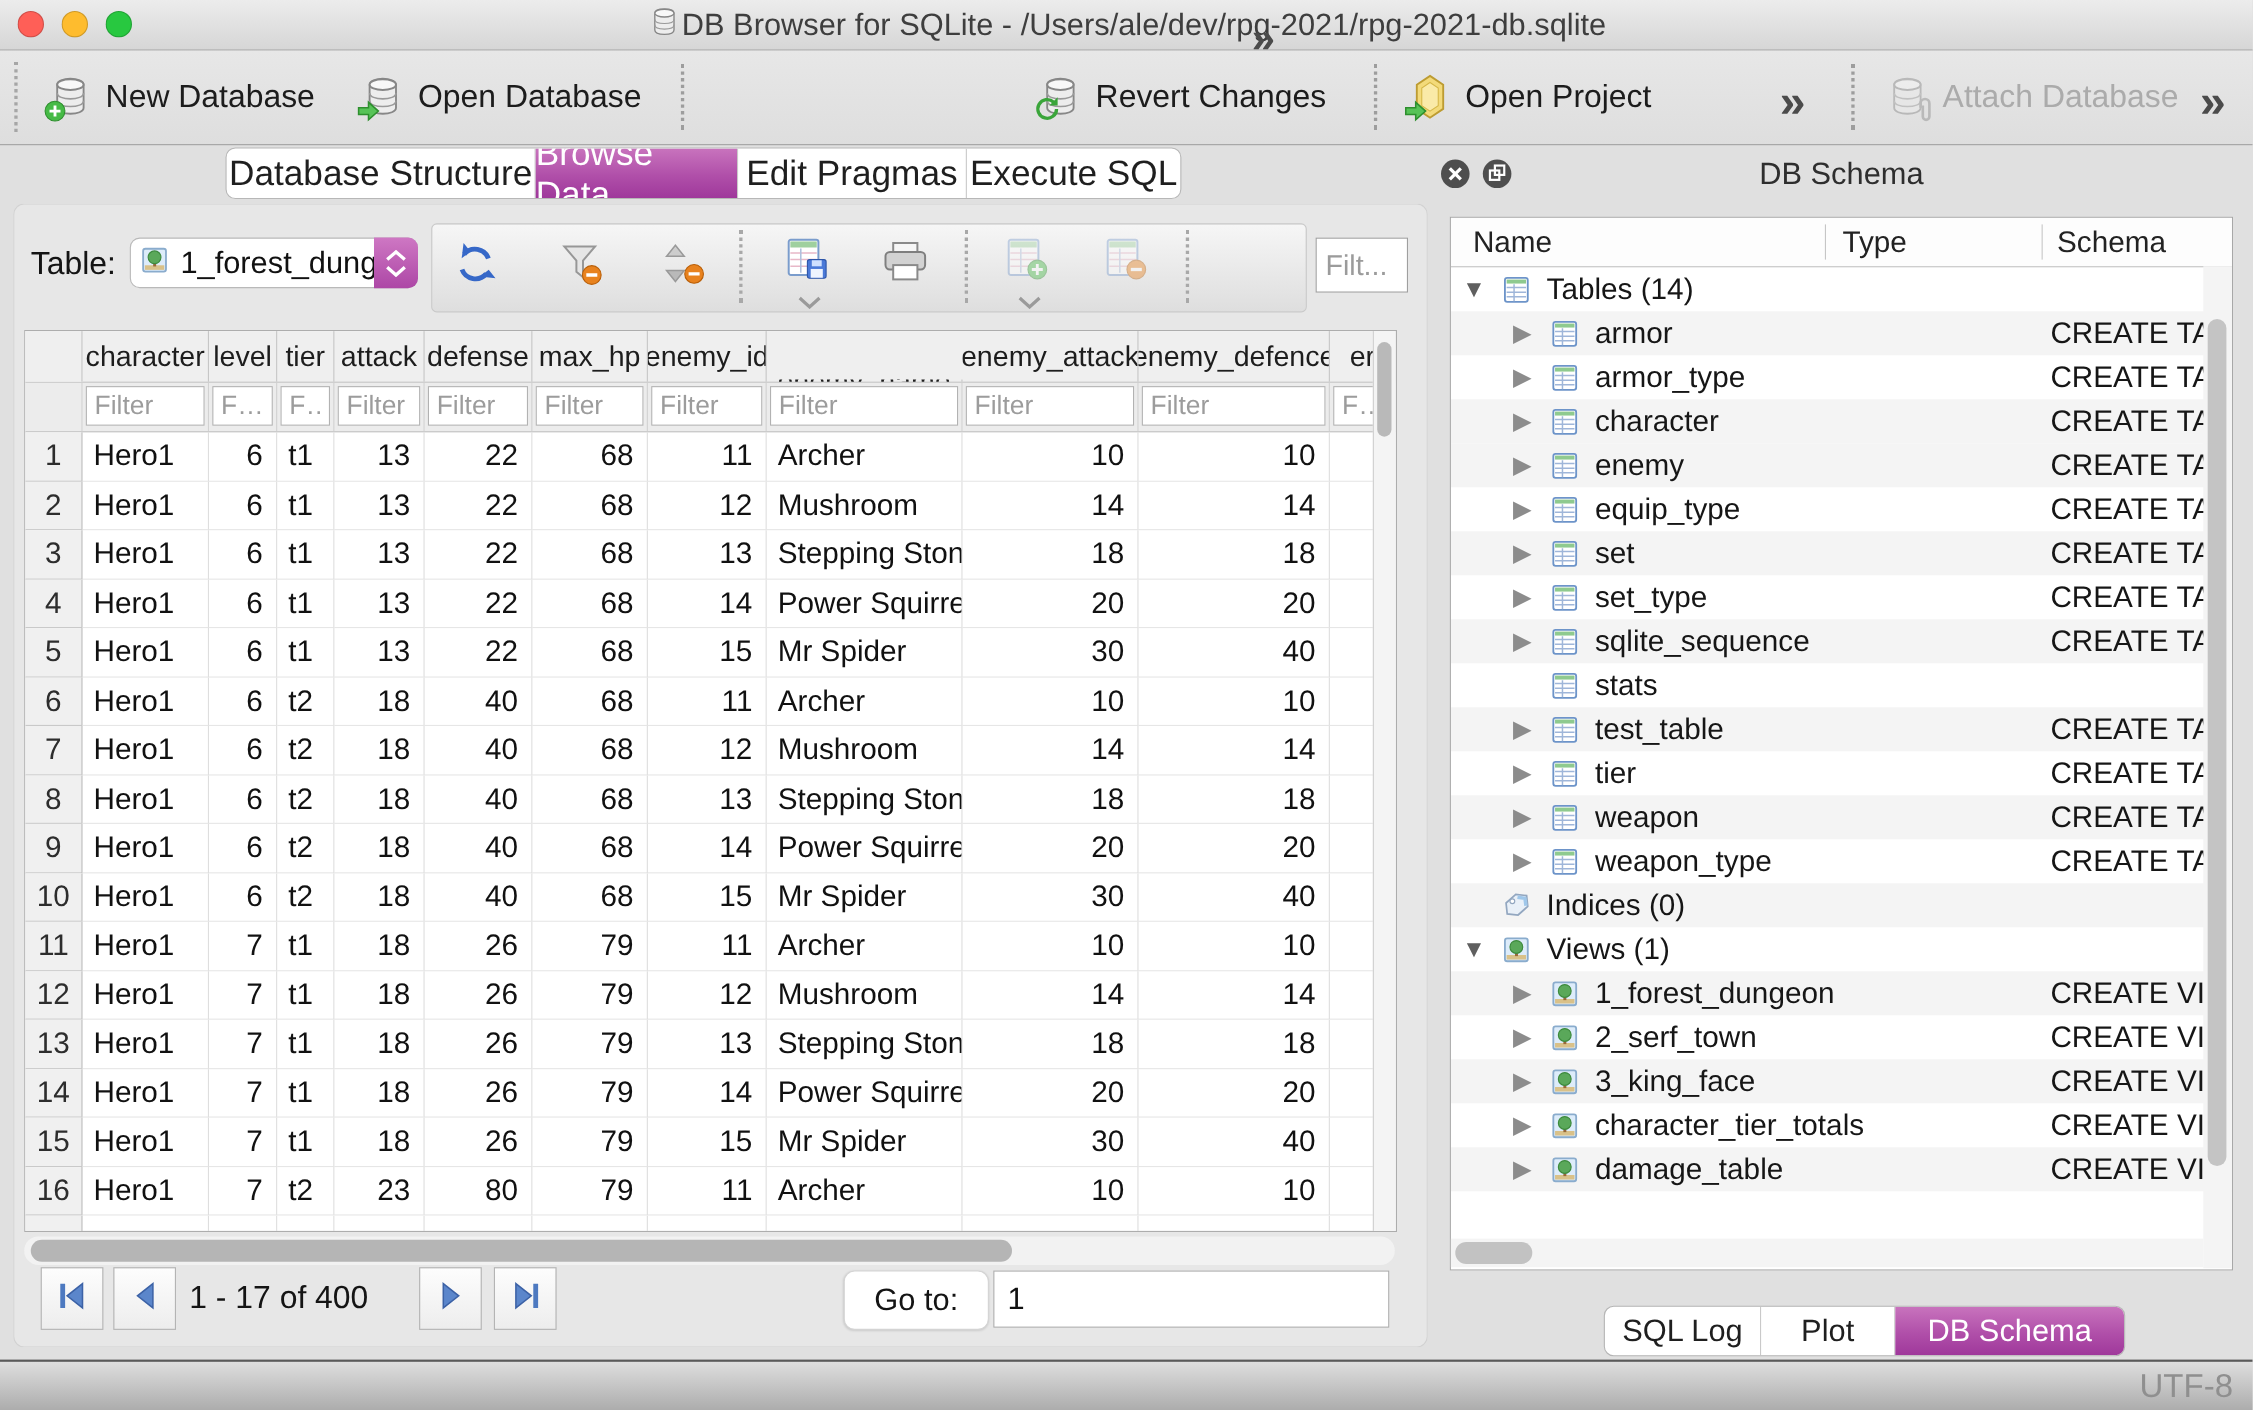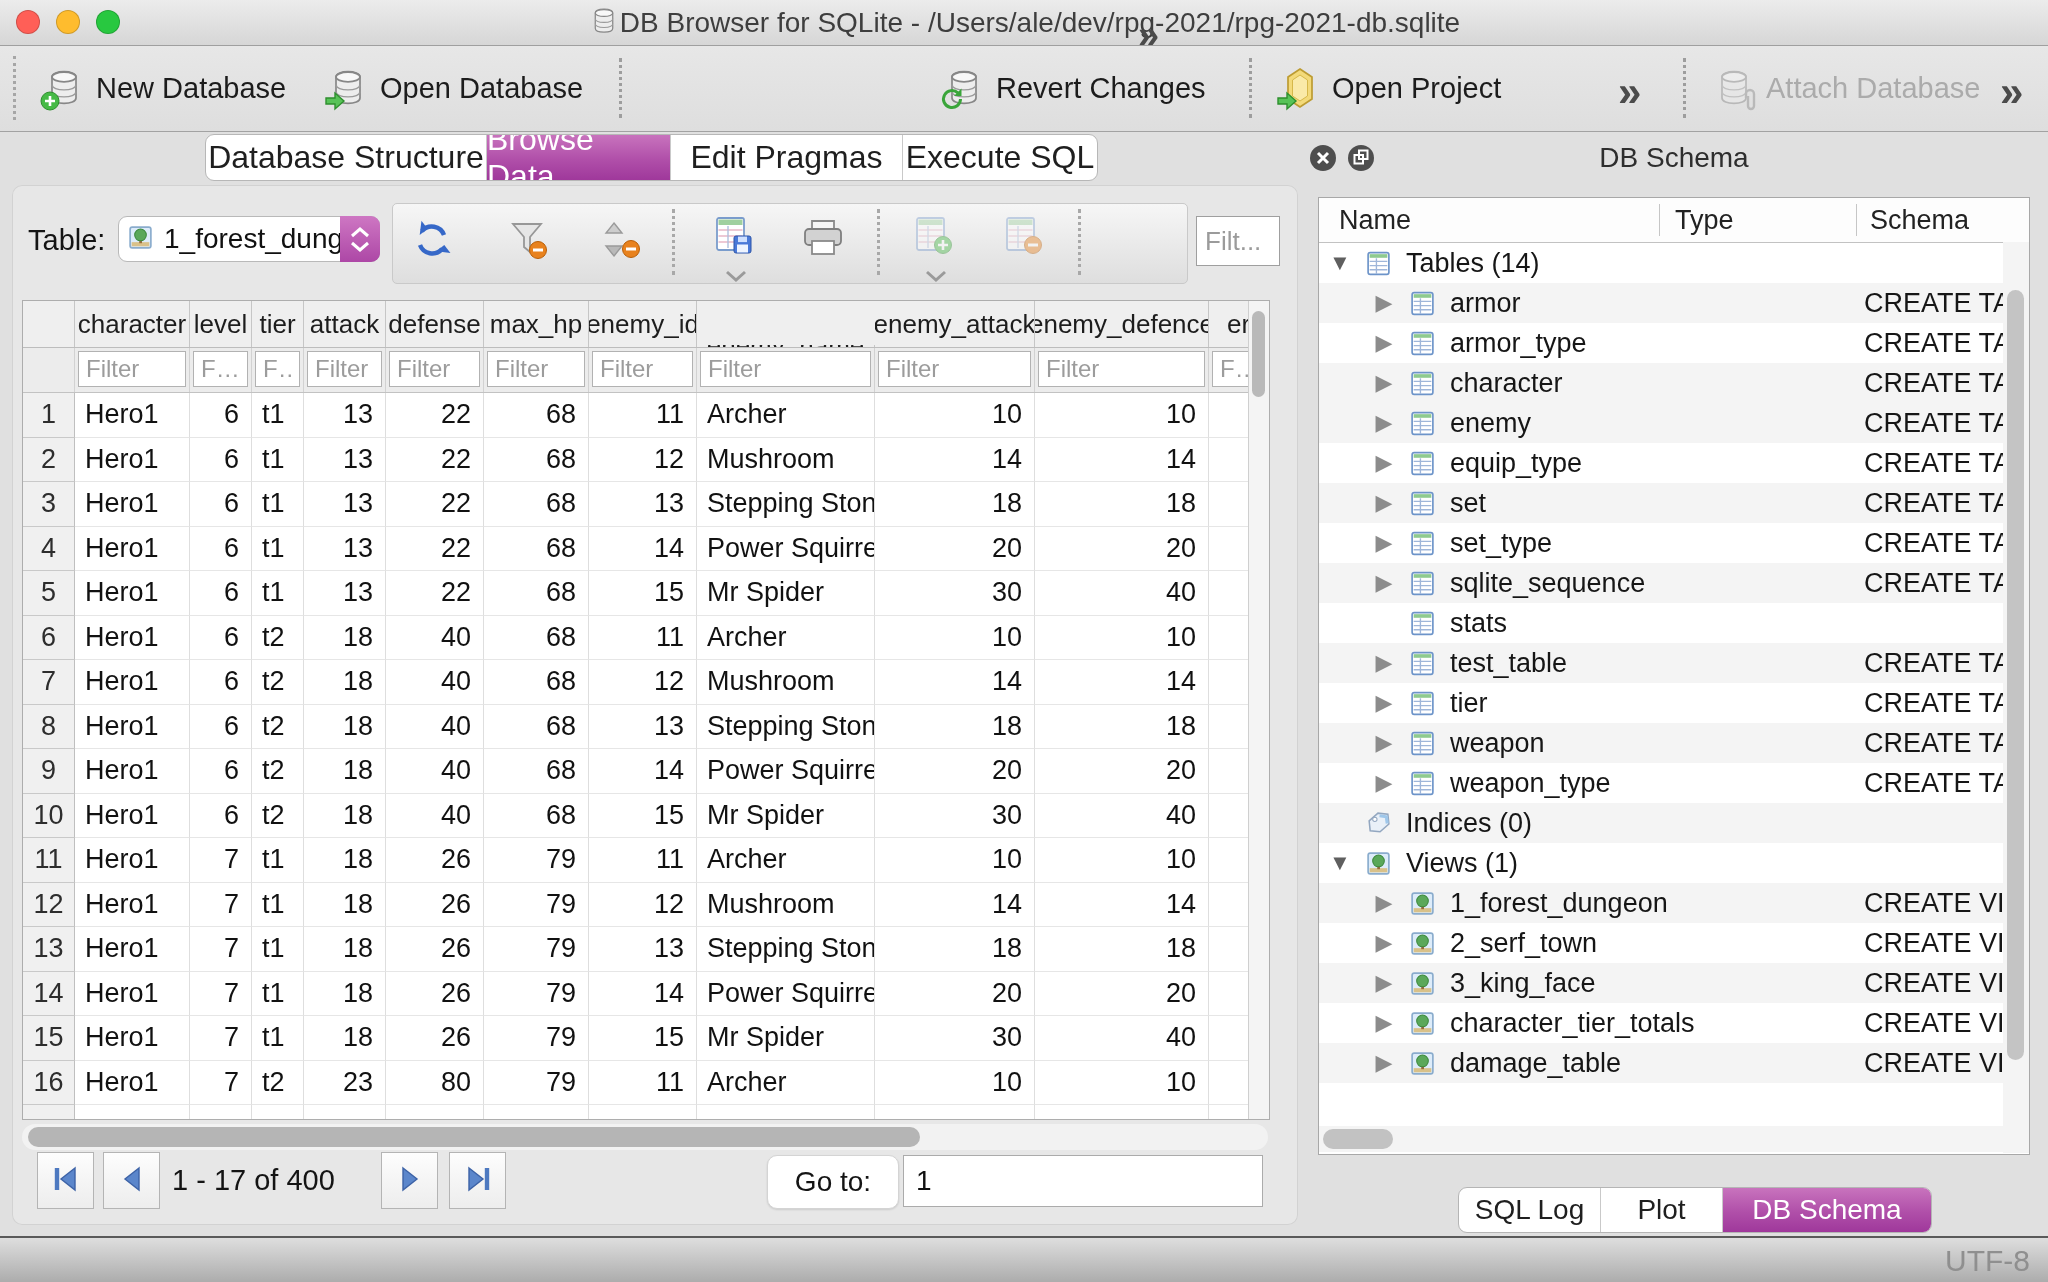--- a/index.html
+++ b/index.html
@@ -200,21 +200,21 @@
             <path d="M6 10V6a4 4 0 0 1 8 0v12a3 3 0 0 1-6 0V8" fill="none" stroke="#8a8a8a" stroke-width="2.4"></path>
           </svg></span>
       <span class="tb-label">Attach Database</span>
     </div>
     <span class="tb-ovf" style="left:2000px">»</span>
   </div>
 
   <div class="tabs">
     <div class="tab" style="width:281px">Database Structure</div>
     <div class="tab active" style="width:184px">Browse Data</div>
-    <div class="tab" style="width:232px">Edit Pragmas</div>
+    <div class="tab" style="width:208px">Edit Pragmas</div>
     <div class="tab" style="width:194px">Execute SQL</div>
   </div>
 
   <div class="panel"></div>
 
   <span class="tbl-label">Table:</span>
   <div class="combo">
     <span style="margin-left:8px"><svg width="27" height="27" viewBox="0 0 26 26">
           <rect x="3" y="3" width="20" height="20" rx="2" fill="#ddecfa" stroke="#8aaccd" stroke-width="1.6"></rect>
           <rect x="4.5" y="17.5" width="17" height="4" fill="#d9c189"></rect>

